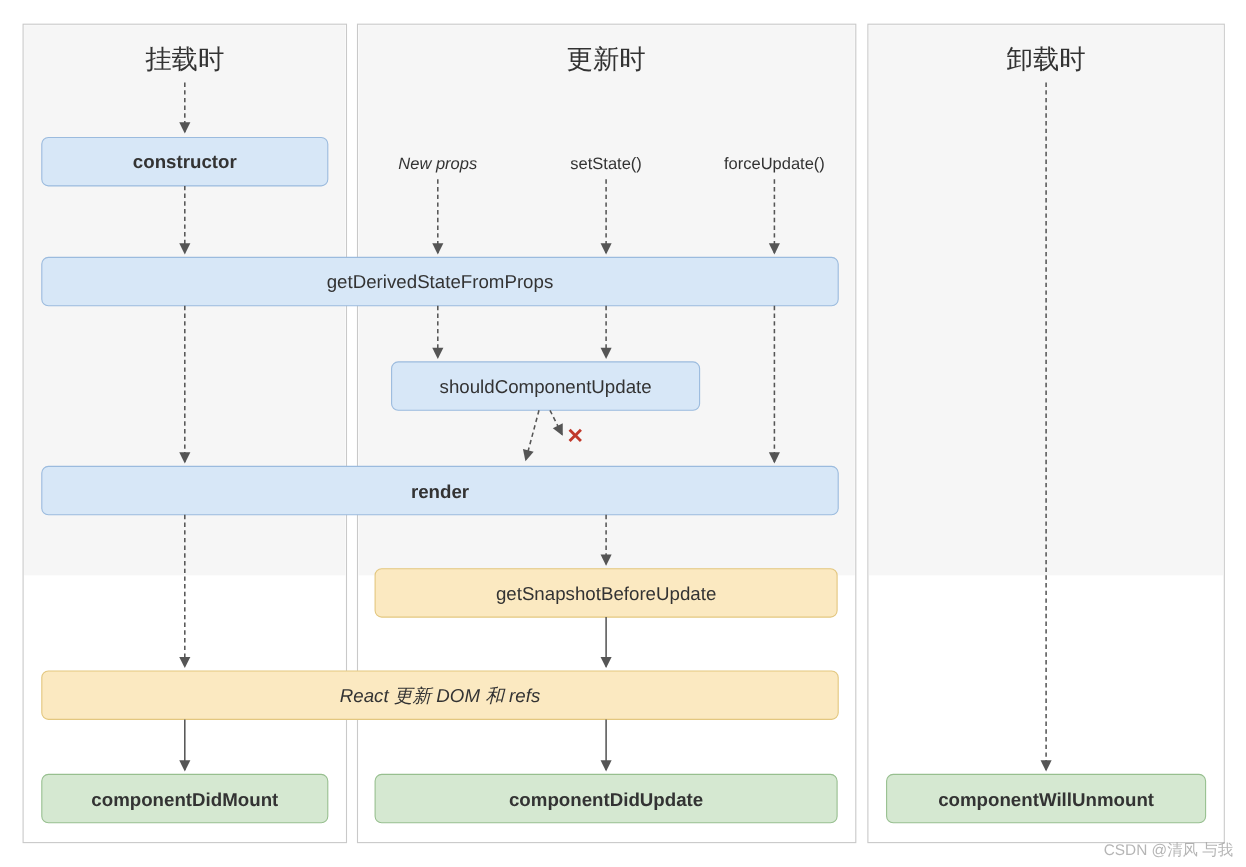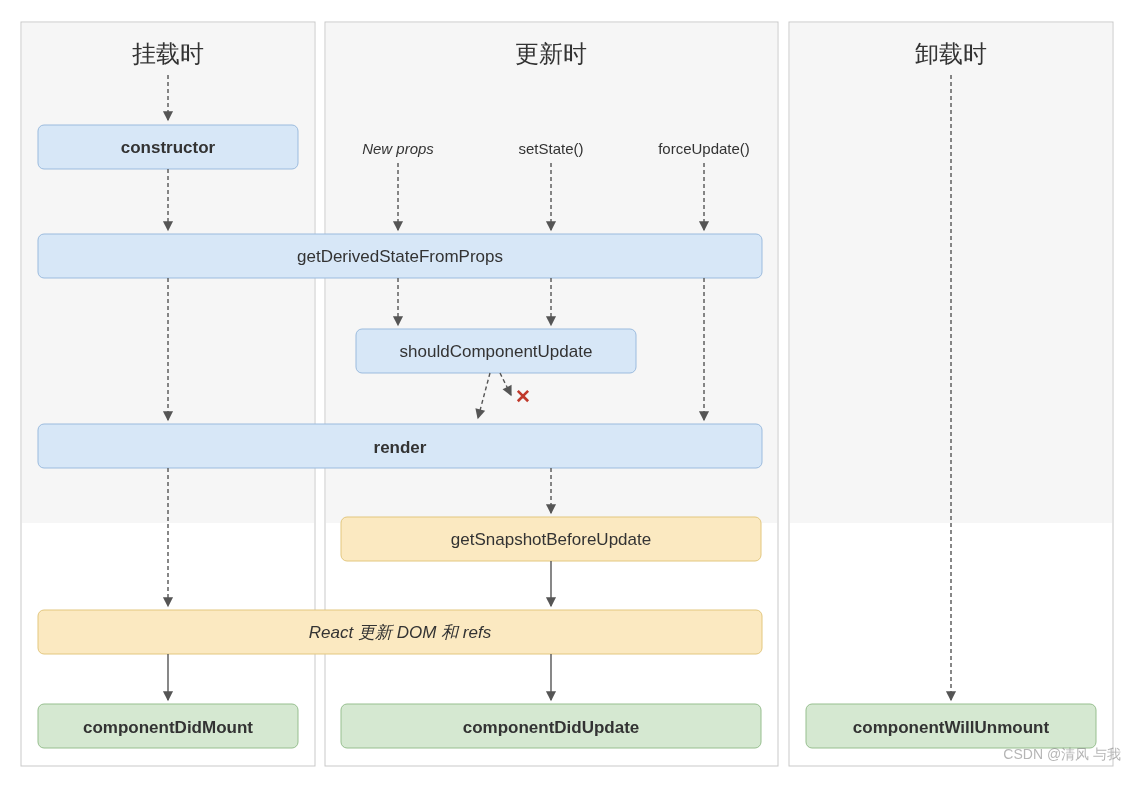--- a/index.html
+++ b/index.html
@@ -5,21 +5,21 @@
   html,body{margin:0;padding:0}
   body{
     font-family:"Segoe UI","Helvetica Neue",Arial,"Microsoft YaHei",sans-serif;
     background:#fff;
     width:1133px;height:788px;
     position:relative;
     overflow:hidden;
   }
   svg{position:absolute;left:0;top:0;width:1133px;height:788px;display:block}
   .watermark{
-    position:absolute;right:12px;bottom:24px;
+    position:absolute;right:12px;bottom:6px;
     font-size:14px;color:rgba(120,120,120,.55);
     font-family:"Microsoft YaHei",sans-serif;
     pointer-events:none;
     margin-left:35px;
   }
 </style>
 </head>
 <body>
 
 <svg viewBox="0 0 1133 788">

